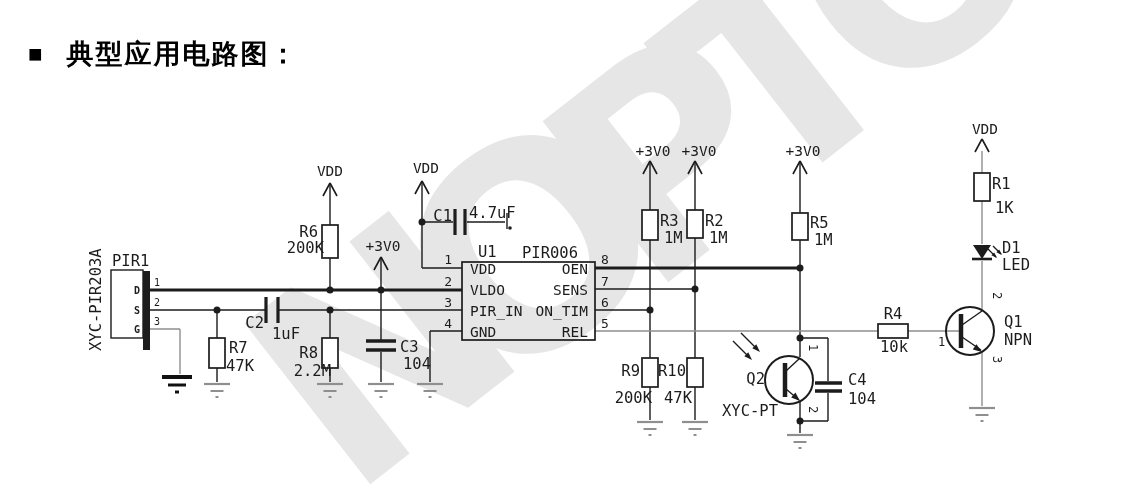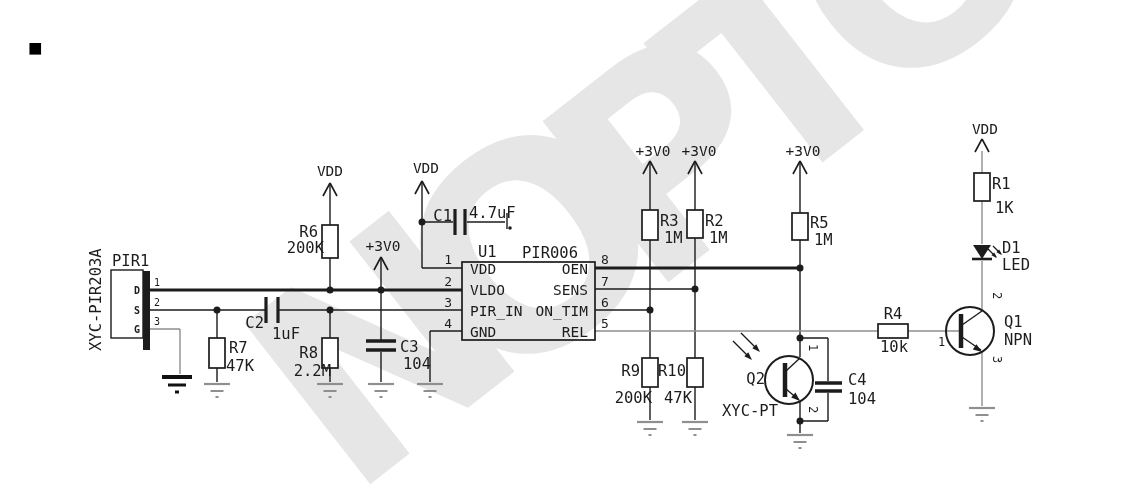--- a/index.html
+++ b/index.html
@@ -41,20 +41,21 @@
   .gnd-gray { stroke:#8f8f8f; fill:none; }
   .gnd-blk  { stroke:#111; fill:none; }
 </style>
 </head>
 <body>
 
 <div class="page">
 
   <div class="title-row">
     <span class="bullet">■</span>
+    <h1>典型应用电路图：</h1>
   </div>
 
   <svg class="schematic" width="1121" height="490" viewBox="0 0 1121 490">
 
     <defs>
       <g id="gnd">
         <path d="M-13,0 H13" stroke-width="2.2"></path>
         <path d="M-6.5,7 H6.5" stroke-width="2"></path>
         <path d="M-1.5,13 H1.5" stroke-width="2"></path>
       </g>

